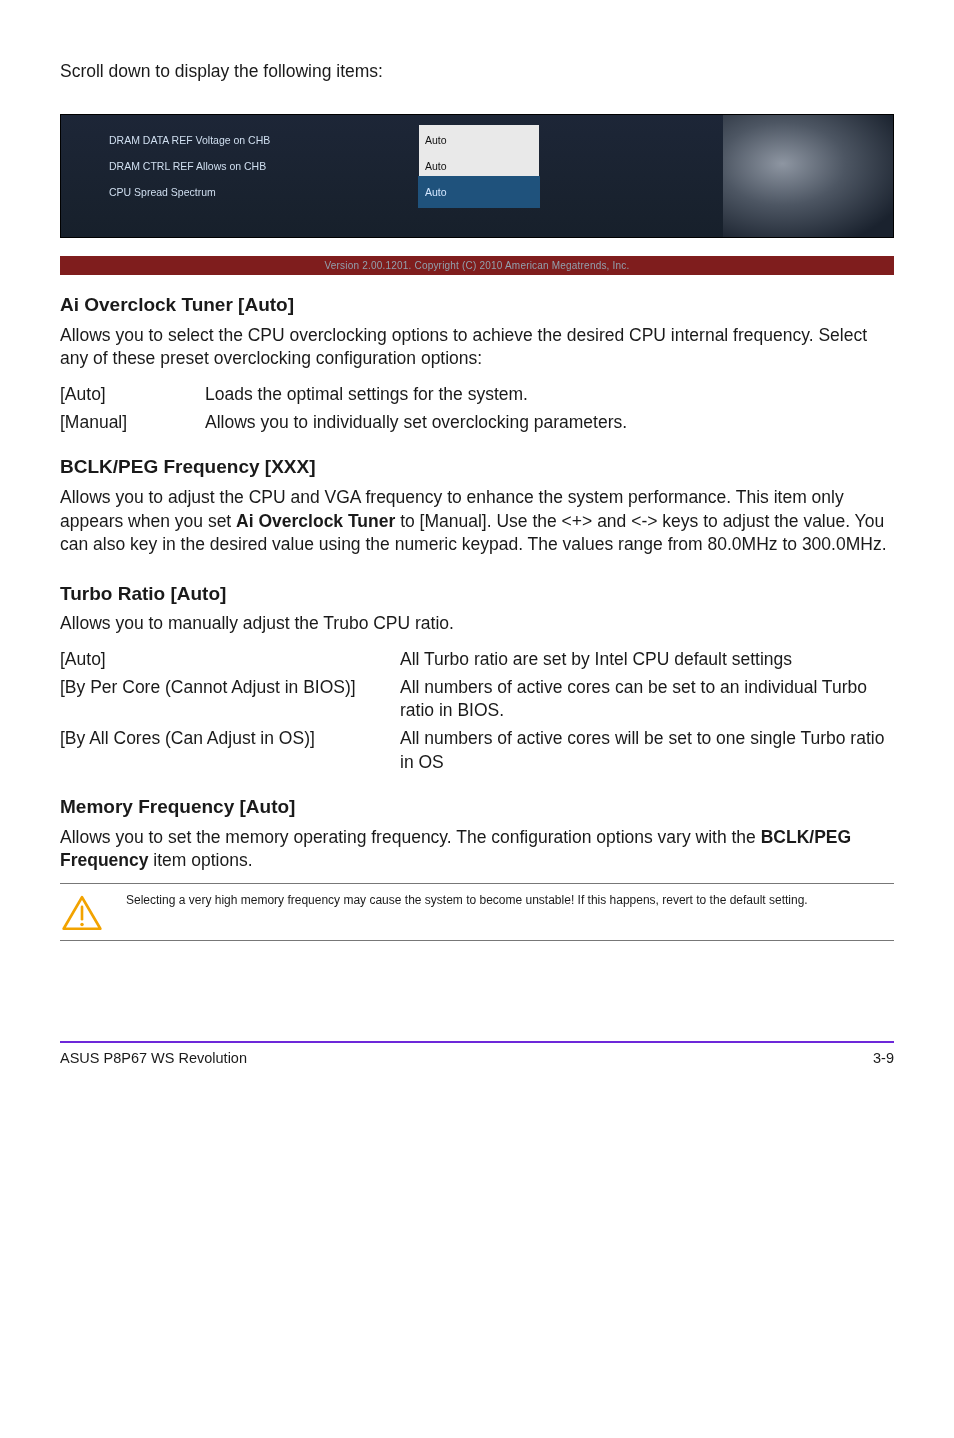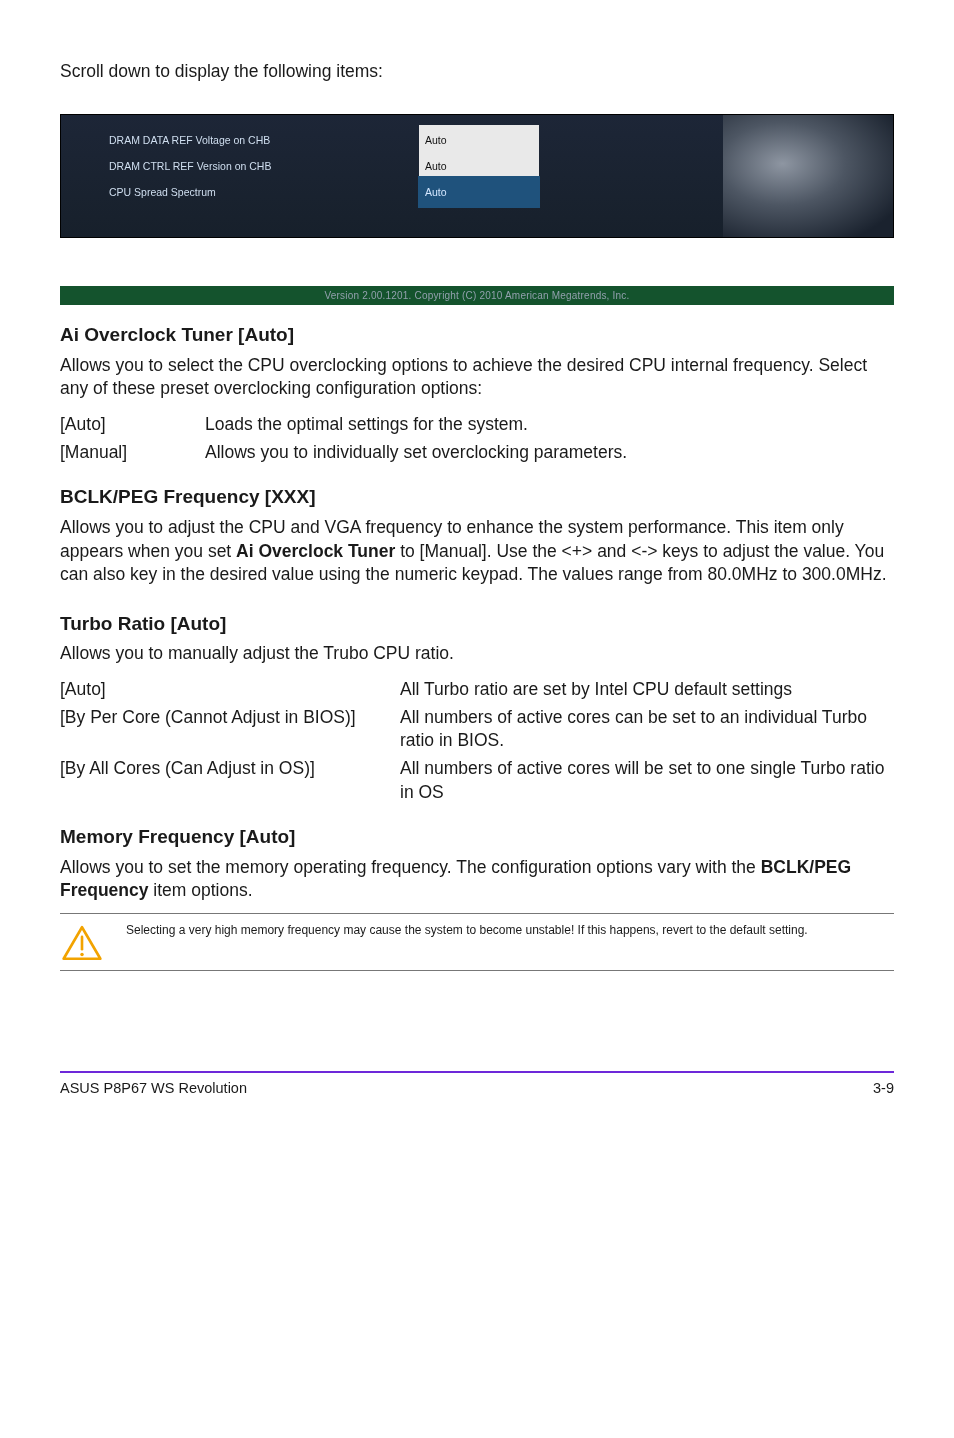--- a/index.html
+++ b/index.html
@@ -13,21 +13,21 @@
     font-size: 17.5px;
     line-height: 1.35;
   }
   .intro { margin-bottom: 30px; }
 
   
   .bios {
     display: flex;
     border: 1px solid #000;
     background: #f97316;
-    margin-bottom: 48px;
+    margin-bottom: 18px;
   }
   .bios-left {
     flex: 1;
     padding: 14px 24px 30px 48px;
     background: linear-gradient(180deg,#1d2637 0%,#17202b 100%);
     position: relative;
   }
   .bios-img {
     width: 170px;
     background: radial-gradient(ellipse at 35% 40%, #8e96a2 0%, #4d5663 40%, #1a222e 85%);
@@ -54,21 +54,21 @@
     display: flex;
     align-items: center;
     border: none;
   }
   .bios-field.selected {
     background: #1f527c;
     color: #d4e7ff;
     outline: 1px solid #1f527c;
   }
   .bios-footer {
-    background: #14532d;
+    background: #7f1d1d;
     color: #92a0ad;
     font-size: 10px;
     text-align: center;
     padding: 3px 0;
     letter-spacing: .2px;
     width: 100%;
   }
   .bios-wrap { display: flex; flex-direction: column; }
   .bios-bottom { display: flex; }
 
@@ -125,21 +125,21 @@
 <p class="intro">Scroll down to display the following items:</p>
 
 <div class="bios-wrap">
   <div class="bios">
     <div class="bios-left">
       <div class="bios-row">
         <span class="bios-label">DRAM DATA REF Voltage on CHB</span>
         <span class="bios-field">Auto</span>
       </div>
       <div class="bios-row">
-        <span class="bios-label">DRAM CTRL REF Version on CHB</span>
+        <span class="bios-label">DRAM CTRL REF Allows on CHB</span>
         <span class="bios-field">Auto</span>
       </div>
       <div class="bios-row">
         <span class="bios-label">CPU Spread Spectrum</span>
         <span class="bios-field selected">Auto</span>
       </div>
     </div>
     <div class="bios-img"></div>
   </div>
   <div class="bios-bottom">

